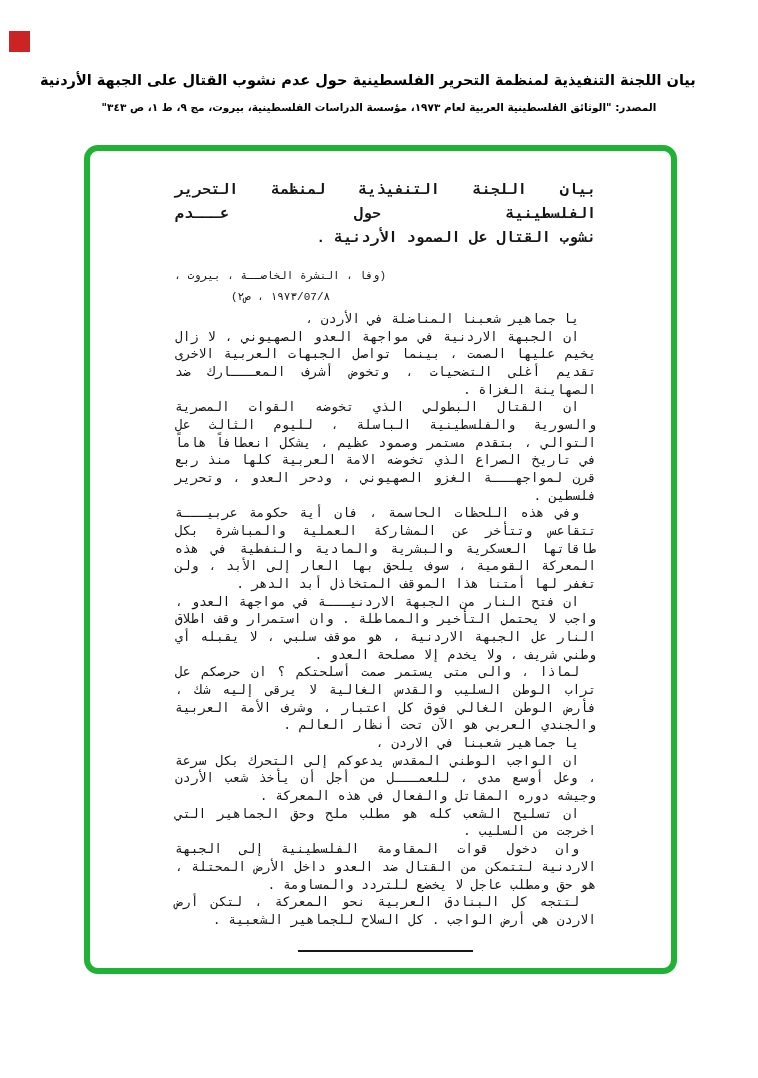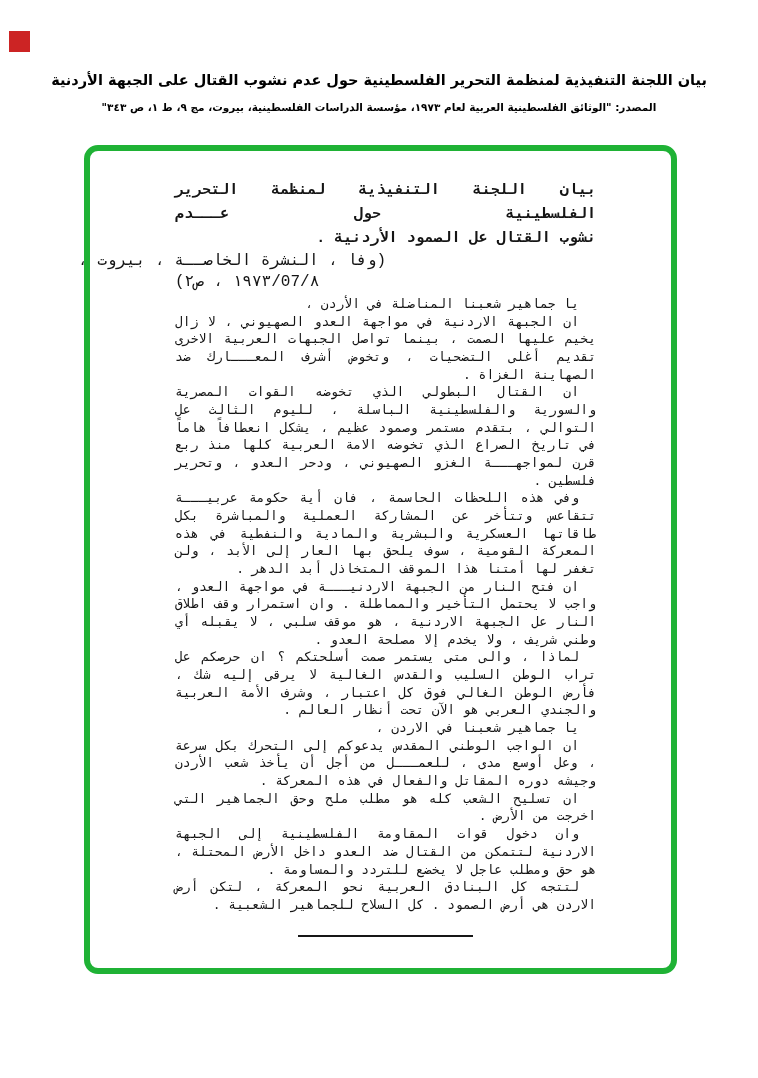--- a/index.html
+++ b/index.html
@@ -25,21 +25,21 @@
     height: 21px;
     background: var(--marker-color);
   }
 
   .page-title {
     position: absolute;
     top: 70px;
     left: 40px;
     right: 40px;
     margin: 0;
-    text-align: center;
+    text-align: left;
     direction: rtl;
     font-size: 14.5px;
     font-weight: bold;
     color: #000;
     line-height: 1.4;
   }
 
   .source-line {
     position: absolute;
     top: 101px;
@@ -75,24 +75,25 @@
     font-weight: bold;
     line-height: 24px;
     text-align: right;
   }
   .doc-heading .h-line-1 {
     text-align: justify;
     text-align-last: justify;
   }
 
   .citation {
+    margin-top: 15px;
     margin-right: 210px;
-    font-size: 16px;
+    font-size: 11px;
     line-height: 21px;
-    text-align: left;
+    text-align: center;
     white-space: nowrap;
   }
 
   .paragraphs {
     margin-top: 3px;
     font-size: 13px;
     line-height: 1.36;
   }
   .paragraphs p {
     margin: 0;
@@ -131,21 +132,21 @@
 
     <div class="paragraphs" id="paragraphs">
         <p>يا جماهير شعبنا المناضلة في الأردن ،</p>
         <p>ان الجبهة الاردنية في مواجهة العدو الصهيوني ، لا زال يخيم عليها الصمت ، بينما تواصل الجبهات العربية الاخرى تقديم أغلى التضحيات ، وتخوض أشرف المعـــارك ضد الصهاينة الغزاة .</p>
         <p>ان القتال البطولي الذي تخوضه القوات المصرية والسورية والفلسطينية الباسلة ، لليوم الثالث عل التوالي ، بتقدم مستمر وصمود عظيم ، يشكل انعطافاً هاماً في تاريخ الصراع الذي تخوضه الامة العربية كلها منذ ربع قرن لمواجهـــة الغزو الصهيوني ، ودحر العدو ، وتحرير فلسطين .</p>
         <p>وفي هذه اللحظات الحاسمة ، فان أية حكومة عربيـــة تتقاعس وتتأخر عن المشاركة العملية والمباشرة بكل طاقاتها العسكرية والبشرية والمادية والنفطية في هذه المعركة القومية ، سوف يلحق بها العار إلى الأبد ، ولن تغفر لها أمتنا هذا الموقف المتخاذل أبد الدهر .</p>
         <p>ان فتح النار من الجبهة الاردنيـــة في مواجهة العدو ، واجب لا يحتمل التأخير والمماطلة . وان استمرار وقف اطلاق النار عل الجبهة الاردنية ، هو موقف سلبي ، لا يقبله أي وطني شريف ، ولا يخدم إلا مصلحة العدو .</p>
         <p>لماذا ، والى متى يستمر صمت أسلحتكم ؟ ان حرصكم عل تراب الوطن السليب والقدس الغالية لا يرقى إليه شك ، فأرض الوطن الغالي فوق كل اعتبار ، وشرف الأمة العربية والجندي العربي هو الآن تحت أنظار العالم .</p>
         <p>يا جماهير شعبنا في الاردن ،</p>
         <p>ان الواجب الوطني المقدس يدعوكم إلى التحرك بكل سرعة ، وعل أوسع مدى ، للعمـــل من أجل أن يأخذ شعب الأردن وجيشه دوره المقاتل والفعال في هذه المعركة .</p>
-        <p>ان تسليح الشعب كله هو مطلب ملح وحق الجماهير التي اخرجت من الأرض .</p>
+        <p>ان تسليح الشعب كله هو مطلب ملح وحق الجماهير التي اخرجت من السليب .</p>
         <p>وان دخول قوات المقاومة الفلسطينية إلى الجبهة الاردنية لتتمكن من القتال ضد العدو داخل الأرض المحتلة ، هو حق ومطلب عاجل لا يخضع للتردد والمساومة .</p>
-        <p>لتتجه كل البنادق العربية نحو المعركة ، لتكن أرض الاردن هي أرض الصمود . كل السلاح للجماهير الشعبية .</p>
+        <p>لتتجه كل البنادق العربية نحو المعركة ، لتكن أرض الاردن هي أرض الواجب . كل السلاح للجماهير الشعبية .</p>
       </div>
 
     <div class="end-rule"></div>
 
   </div>
 </div>
 
 </body></html>

